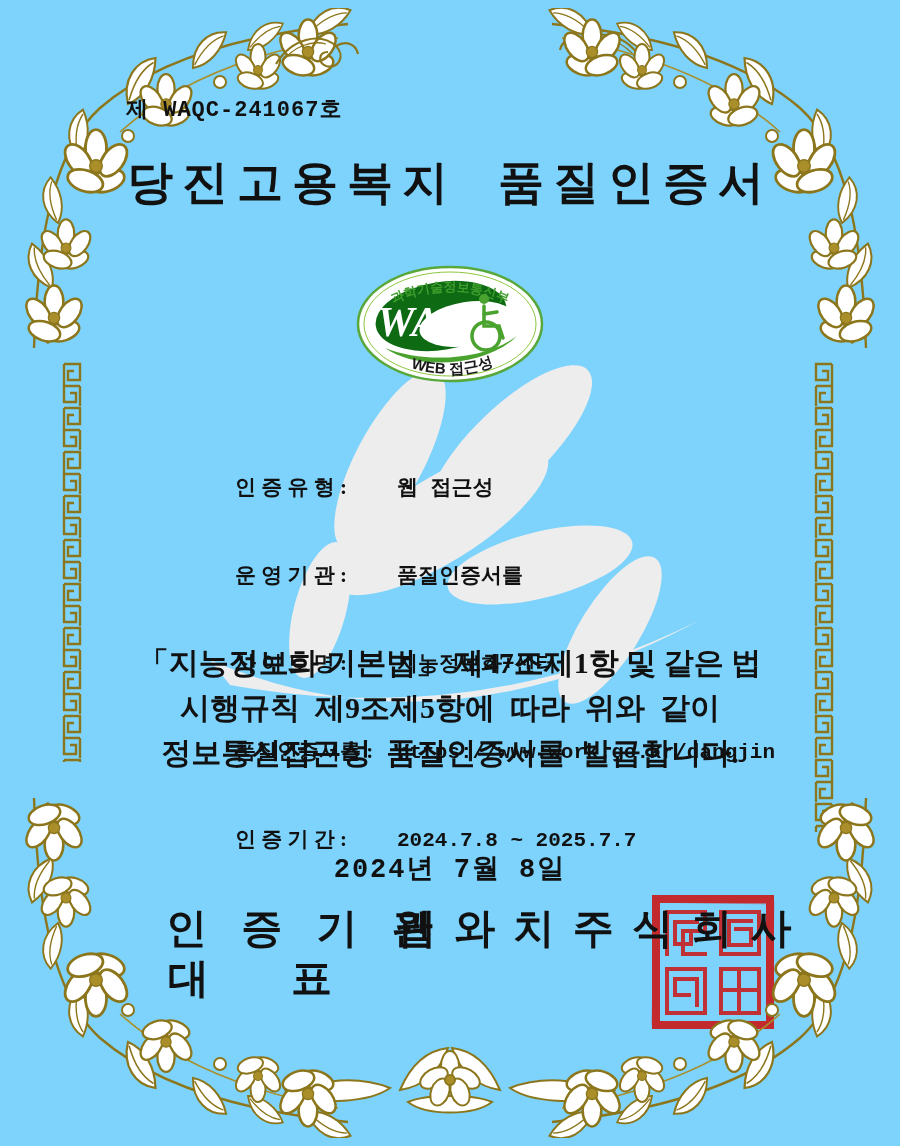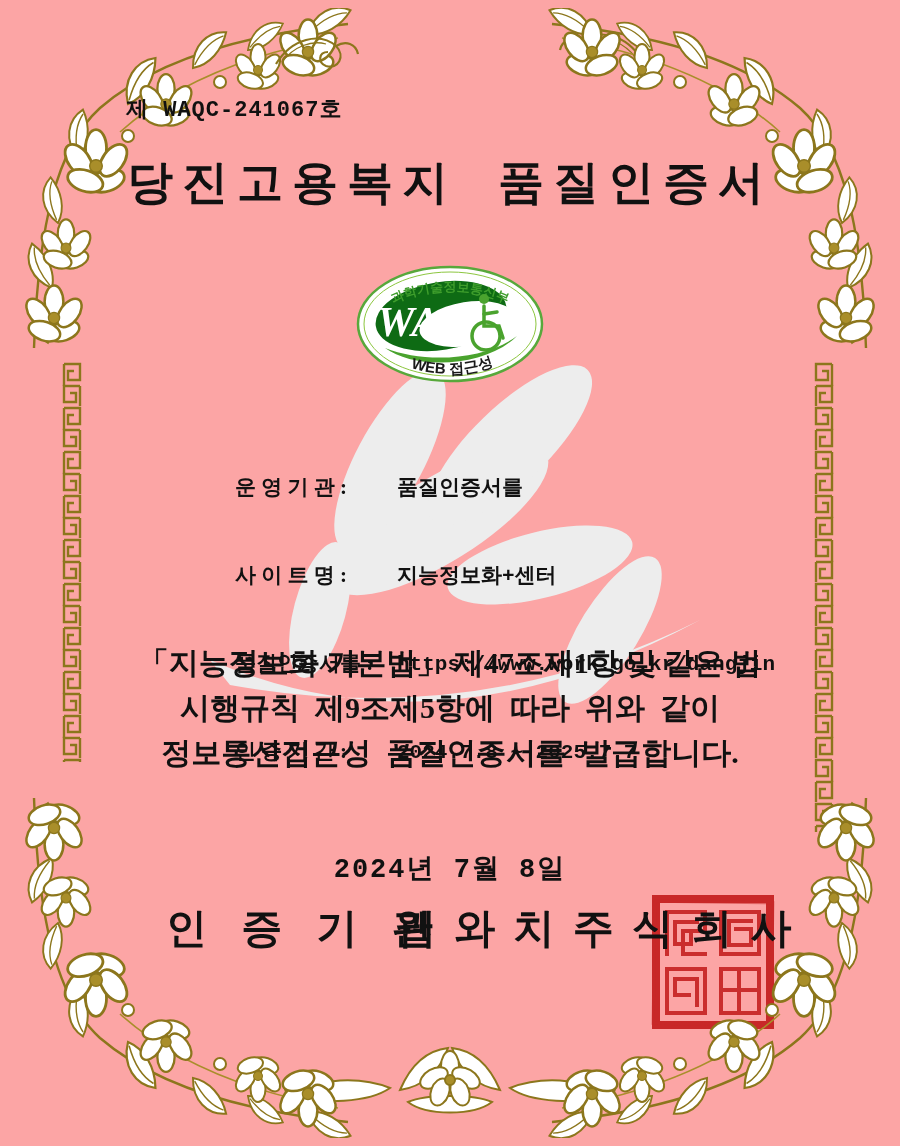--- a/index.html
+++ b/index.html
@@ -1,16 +1,16 @@
 <!DOCTYPE html>
 <html><head>
 <meta charset="utf-8">
 <style>
   html,body{margin:0;padding:0;background:#fff;}
-  .page{position:relative;width:900px;height:1146px;background:#fca5a5;overflow:hidden;
+  .page{position:relative;width:900px;height:1146px;background:#7dd3fc;overflow:hidden;
         font-family:"Liberation Serif",serif;color:#111;}
   
   .corner{position:absolute;width:350px;height:350px;z-index:1;}
   .c-tl{left:8px;top:8px;}
   .c-tr{right:8px;top:8px;transform:scaleX(-1);}
   .c-bl{left:8px;bottom:8px;transform:scaleY(-1);}
   .c-br{right:8px;bottom:8px;transform:scale(-1,-1);}
   .edge{position:absolute;z-index:1;}
   .edge-left{left:56px;top:362px;}
   .edge-right{right:60px;top:362px;}
@@ -185,20 +185,23 @@
         <path d="M129,50 L142,48"></path>
       </g>
       <path id="arcB" d="M42,98 A88,60 0 0 0 152,95" fill="none"></path>
       <text font-size="15" font-weight="bold" fill="#1a1a1a" font-family="Liberation Sans, sans-serif">
         <textPath href="#arcB" startOffset="50%" text-anchor="middle">WEB 접근성</textPath>
       </text>
     </svg>
 
     <div class="details">
       <div class="detail-row">
+        <span class="detail-label">인 증 유 형 : </span><span class="detail-value">웹 접근성</span>
+      </div>
+      <div class="detail-row">
         <span class="detail-label">운 영 기 관 : </span><span class="detail-value">품질인증서를</span>
       </div>
       <div class="detail-row">
         <span class="detail-label">사 이 트 명 : </span><span class="detail-value">지능정보화+센터</span>
       </div>
       <div class="detail-row">
         <span class="detail-label">품질인증서를 : </span><span class="detail-value">https://www.work.go.kr/dangjin</span>
       </div>
       <div class="detail-row">
         <span class="detail-label">인 증 기 간 : </span><span class="detail-value">2024.7.8 ~ 2025.7.7</span>
@@ -209,20 +212,21 @@
       <div class="body-line">「지능정보화 기본법」 제47조제1항 및 같은 법</div>
       <div class="body-line">시행규칙  제9조제5항에  따라  위와  같이</div>
       <div class="body-line">정보통신접근성  품질인증서를  발급합니다.</div>
     </div>
 
     <div class="issue-date">2024년 7월 8일</div>
 
     <div class="signature">
       <span class="sig-issuer-label">인 증 기 관</span>
       <span class="sig-issuer-value">웹 와 치 주 식 회 사</span>
+      <span class="sig-rep-label">대        표</span>
     </div>
   </div>
 
   <svg class="seal" width="126" height="138" viewBox="0 0 126 138">
     <g stroke="#c62222" fill="none">
       <rect x="6" y="6" width="114" height="126" stroke-width="8"></rect>
       <rect x="4" y="9" width="118" height="122" stroke-width="3" opacity="0.55" transform="rotate(0.8 63 69)"></rect>
       <g stroke-width="4" stroke-linecap="square" opacity="0.96">
         <path d="M17,19 H55 M17,19 V61 M55,19 V38 H33 V61 H55 M25,29 H47 M25,29 V51 H41 V41"></path>
         <path d="M71,19 H109 V61 H71 V19 M79,28 H101 M79,28 V52 H101 V36 H86"></path>

